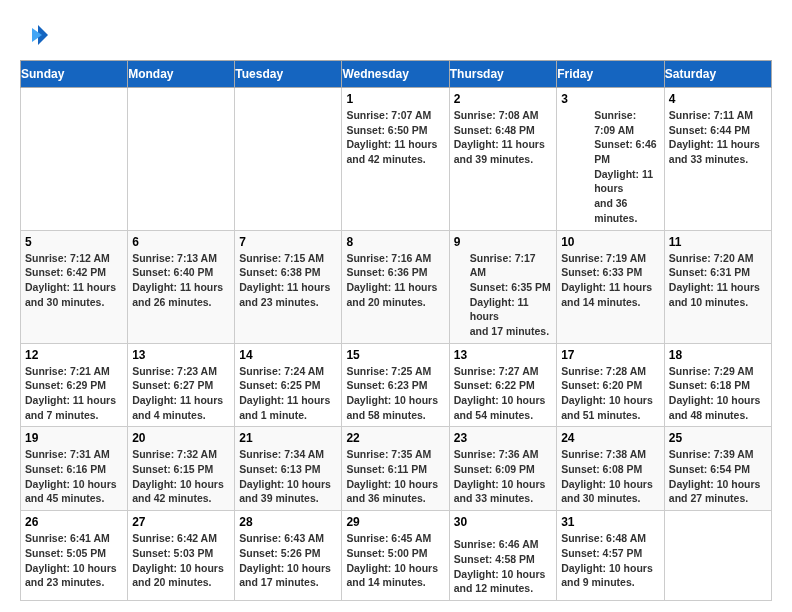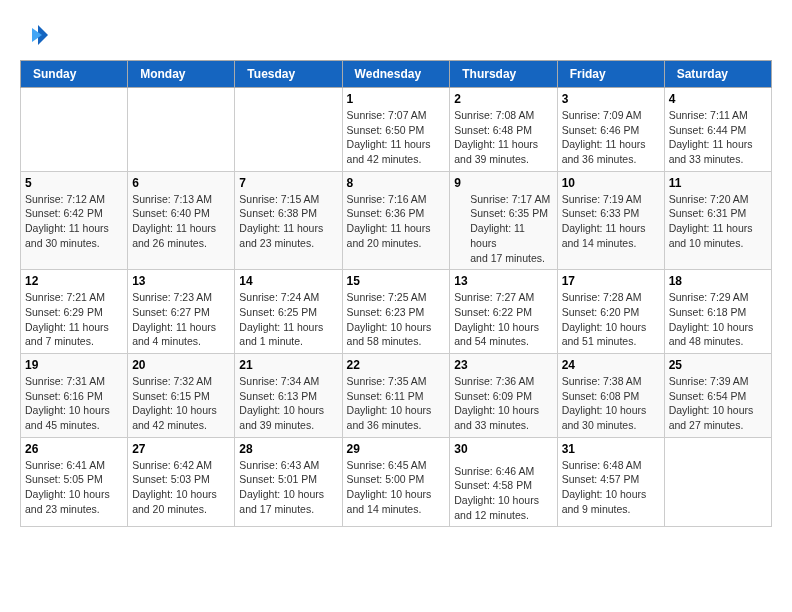--- a/index.html
+++ b/index.html
@@ -53,21 +53,21 @@
       color: #555;
     }
     .calendar {
       width: 100%;
       border-collapse: collapse;
       font-size: 11px;
     }
     .calendar th {
       background-color: #1565C0;
       color: #fff;
-      padding: 6px 12px;
+      padding: 6px 0;
       text-align: left;
       font-size: 12px;
       border: 1px solid #aaa;
     }
     .calendar td {
       border: 1px solid #ccc;
       vertical-align: top;
       padding: 4px;
       width: 108px;
       min-height: 80px;
@@ -78,20 +78,21 @@
     }
     .day-number {
       font-weight: bold;
       font-size: 12px;
       margin-bottom: 2px;
     }
     .day-info {
       font-size: 10.5px;
       color: #333;
       line-height: 1.4;
+      font-weight: bold;
     }
     .empty-cell {
       background: #fff !important;
     }
   </style>
 </head>
 <body>
 
 <div class="header-section">
   <div class="logo">
@@ -137,21 +138,21 @@
         </td>
         <td>
           <div class="day-number">2</div>
           <div class="day-info" style="white-space: pre-line;">Sunrise: 7:08 AM
 Sunset: 6:48 PM
 Daylight: 11 hours
 and 39 minutes.</div>
         </td>
         <td>
           <div class="day-number">3</div>
-          <div class="day-info" style="white-space: pre-line;">Sunrise: 7:09 AM
+          <div class="day-info" style="white-space: pre-line; margin-left: 33px;">Sunrise: 7:09 AM
 Sunset: 6:46 PM
 Daylight: 11 hours
 and 36 minutes.</div>
         </td>
         <td>
           <div class="day-number">4</div>
           <div class="day-info" style="white-space: pre-line;">Sunrise: 7:11 AM
 Sunset: 6:44 PM
 Daylight: 11 hours
 and 33 minutes.</div>
@@ -321,21 +322,21 @@
         <td>
           <div class="day-number">27</div>
           <div class="day-info" style="white-space: pre-line;">Sunrise: 6:42 AM
 Sunset: 5:03 PM
 Daylight: 10 hours
 and 20 minutes.</div>
         </td>
         <td>
           <div class="day-number">28</div>
           <div class="day-info" style="white-space: pre-line;">Sunrise: 6:43 AM
-Sunset: 5:01 PM
+Sunset: 5:26 PM
 Daylight: 10 hours
 and 17 minutes.</div>
         </td>
         <td>
           <div class="day-number">29</div>
           <div class="day-info" style="white-space: pre-line;">Sunrise: 6:45 AM
 Sunset: 5:00 PM
 Daylight: 10 hours
 and 14 minutes.</div>
         </td>

